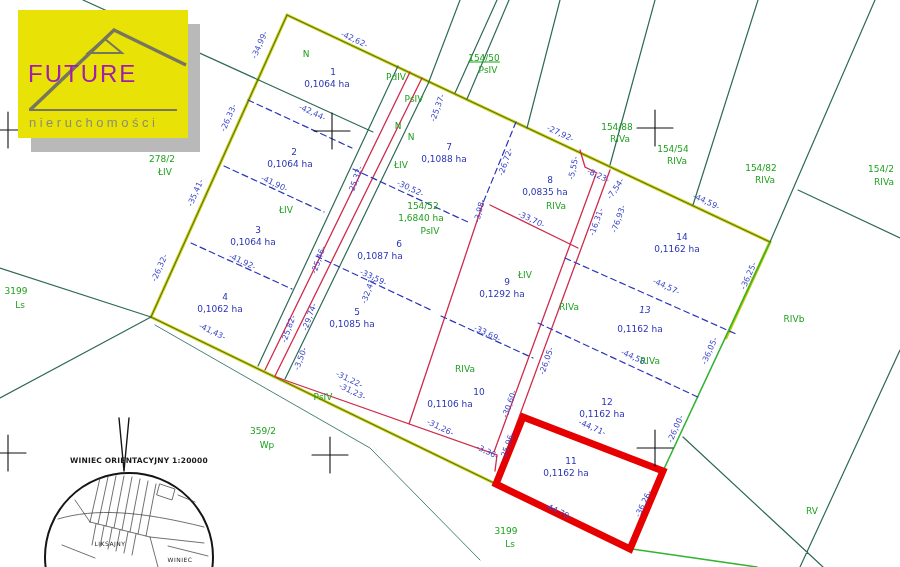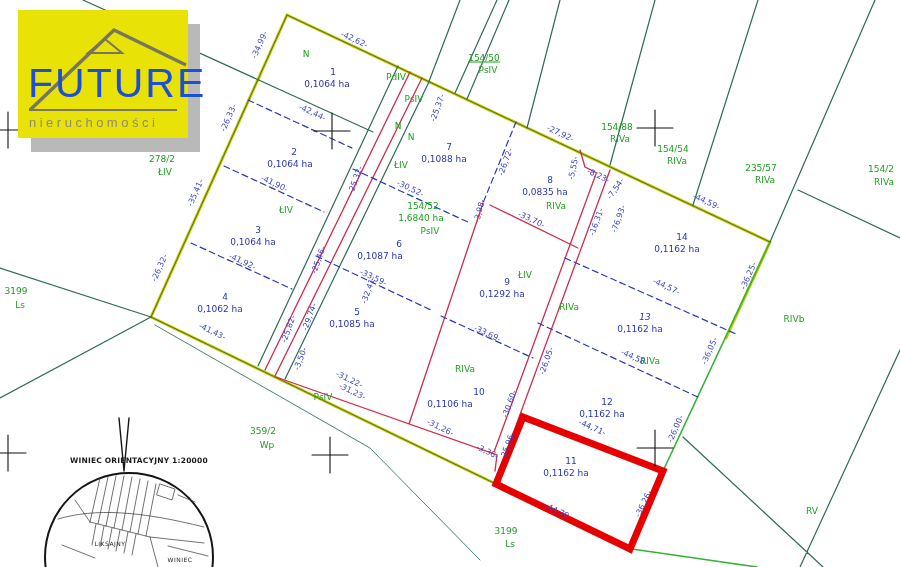--- a/index.html
+++ b/index.html
@@ -7,22 +7,22 @@
          font-family:"DejaVu Sans",sans-serif}
   svg.map{position:absolute;left:0;top:0}
   .lbl{position:absolute;white-space:nowrap;line-height:1;transform:translate(-50%,-50%)}
   .lm{font-size:8px;color:#3a46c8}
   .lg{font-size:9px;color:#1da11d}
   .ln{font-size:9px;color:#2a35b4}
   .li{font-size:6px;color:#222;letter-spacing:.5px}
   
   .logo-shadow{position:absolute;left:31px;top:24px;width:169px;height:128px;background:#b9b9b9}
   .logo{position:absolute;left:18px;top:10px;width:170px;height:128px;background:#e9e206}
-  .logo .brand{position:absolute;left:10px;top:50px;font-size:41px;letter-spacing:2px;
-               color:#1d4ed8;font-family:"Liberation Sans",sans-serif;font-weight:400}
+  .logo .brand{position:absolute;left:10px;top:50px;font-size:24px;letter-spacing:2px;
+               color:#a21caf;font-family:"Liberation Sans",sans-serif;font-weight:400}
   .logo .rule{position:absolute;left:11px;top:99px;width:148px;height:2px;background:#757560}
   .logo .sub{position:absolute;left:11px;top:105px;font-size:13px;letter-spacing:3.5px;
              color:#8b8b77;font-family:"Liberation Sans",sans-serif}
   .inset-title{position:absolute;left:70px;top:456px;font-size:7.5px;font-weight:bold;
                color:#1a1a1a;letter-spacing:.2px}
 </style>
 </head>
 <body>
 
 <div class="stage">
@@ -138,21 +138,21 @@
       <div class="lbl lg" style="left: 162px; top: 159px; transform: translate(-50%, -50%); text-align: center;">278/2</div>
       <div class="lbl lg" style="left: 165px; top: 172px; transform: translate(-50%, -50%);">ŁIV</div>
       <div class="lbl lg" style="left: 286px; top: 210px; transform: translate(-50%, -50%);">ŁIV</div>
       <div class="lbl lg" style="left: 525px; top: 275px; transform: translate(-50%, -50%);">ŁIV</div>
       <div class="lbl lg" style="left: 484px; top: 58px; transform: translate(-50%, -50%); text-decoration: underline;">154/50</div>
       <div class="lbl lg" style="left: 488px; top: 70px; transform: translate(-50%, -50%);">PsIV</div>
       <div class="lbl lg" style="left: 617px; top: 127px; transform: translate(-50%, -50%);">154/88</div>
       <div class="lbl lg" style="left: 620px; top: 139px; transform: translate(-50%, -50%);">RIVa</div>
       <div class="lbl lg" style="left: 673px; top: 149px; transform: translate(-50%, -50%);">154/54</div>
       <div class="lbl lg" style="left: 677px; top: 161px; transform: translate(-50%, -50%);">RIVa</div>
-      <div class="lbl lg" style="left: 761px; top: 168px; transform: translate(-50%, -50%);">235/57</div>
+      <div class="lbl lg" style="left: 761px; top: 168px; transform: translate(-50%, -50%);">154/82</div>
       <div class="lbl lg" style="left: 765px; top: 180px; transform: translate(-50%, -50%);">RIVa</div>
       <div class="lbl lg" style="left: 881px; top: 169px; transform: translate(-50%, -50%);">154/2</div>
       <div class="lbl lg" style="left: 884px; top: 182px; transform: translate(-50%, -50%);">RIVa</div>
       <div class="lbl lg" style="left: 423px; top: 206px; transform: translate(-50%, -50%);">154/52</div>
       <div class="lbl lg" style="left: 421px; top: 218px; transform: translate(-50%, -50%);">1,6840 ha</div>
       <div class="lbl lg" style="left: 430px; top: 231px; transform: translate(-50%, -50%);">PsIV</div>
       <div class="lbl lg" style="left: 556px; top: 206px; transform: translate(-50%, -50%);">RIVa</div>
       <div class="lbl lg" style="left: 569px; top: 307px; transform: translate(-50%, -50%);">RIVa</div>
       <div class="lbl lg" style="left: 465px; top: 369px; transform: translate(-50%, -50%);">RIVa</div>
       <div class="lbl lg" style="left: 650px; top: 361px; transform: translate(-50%, -50%);">RIVa</div>
@@ -182,21 +182,21 @@
       <div class="lbl ln" style="left: 550px; top: 180px; transform: translate(-50%, -50%);">8</div>
       <div class="lbl ln" style="left: 545px; top: 192px; transform: translate(-50%, -50%);">0,0835 ha</div>
       <div class="lbl ln" style="left: 507px; top: 282px; transform: translate(-50%, -50%);">9</div>
       <div class="lbl ln" style="left: 502px; top: 294px; transform: translate(-50%, -50%);">0,1292 ha</div>
       <div class="lbl ln" style="left: 455px; top: 392px; transform: translate(-50%, -50%); margin-left: 24px;">10</div>
       <div class="lbl ln" style="left: 450px; top: 404px; transform: translate(-50%, -50%);">0,1106 ha</div>
       <div class="lbl ln" style="left: 571px; top: 461px; transform: translate(-50%, -50%);">11</div>
       <div class="lbl ln" style="left: 566px; top: 473px; transform: translate(-50%, -50%);">0,1162 ha</div>
       <div class="lbl ln" style="left: 607px; top: 402px; transform: translate(-50%, -50%);">12</div>
       <div class="lbl ln" style="left: 602px; top: 414px; transform: translate(-50%, -50%);">0,1162 ha</div>
-      <div class="lbl ln" style="left: 645px; top: 317px; transform: translate(-50%, -50%); font-style: italic;">13</div>
+      <div class="lbl ln" style="left: 645px; top: 310px; transform: translate(-50%, -50%); font-style: italic;">13</div>
       <div class="lbl ln" style="left: 640px; top: 329px; transform: translate(-50%, -50%);">0,1162 ha</div>
       <div class="lbl ln" style="left: 682px; top: 237px; transform: translate(-50%, -50%);">14</div>
       <div class="lbl ln" style="left: 677px; top: 249px; transform: translate(-50%, -50%);">0,1162 ha</div>
       <div class="lbl li" style="left: 110px; top: 544px; transform: translate(-50%, -50%);">LIKSAJNY</div>
       <div class="lbl li" style="left: 180px; top: 560px; transform: translate(-50%, -50%);">WINIEC</div>
     </div>
 
   <div class="inset-title">WINIEC ORIENTACYJNY 1:20000</div>
 
   <div class="logo-shadow"></div>

